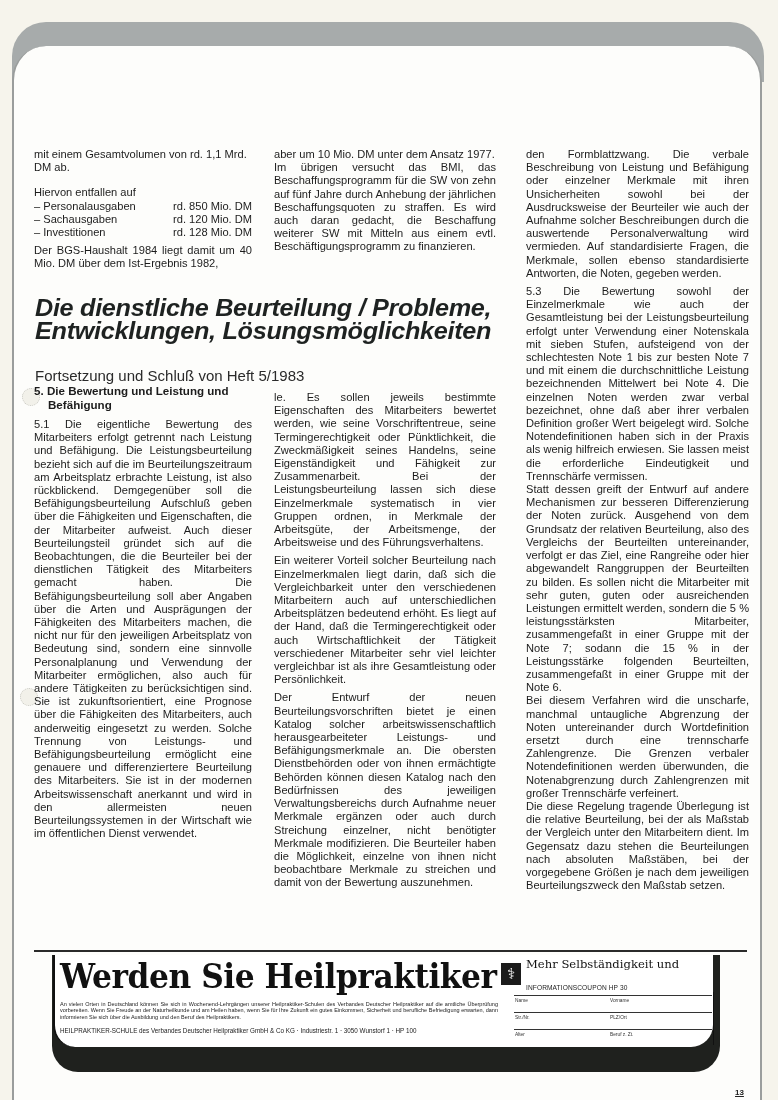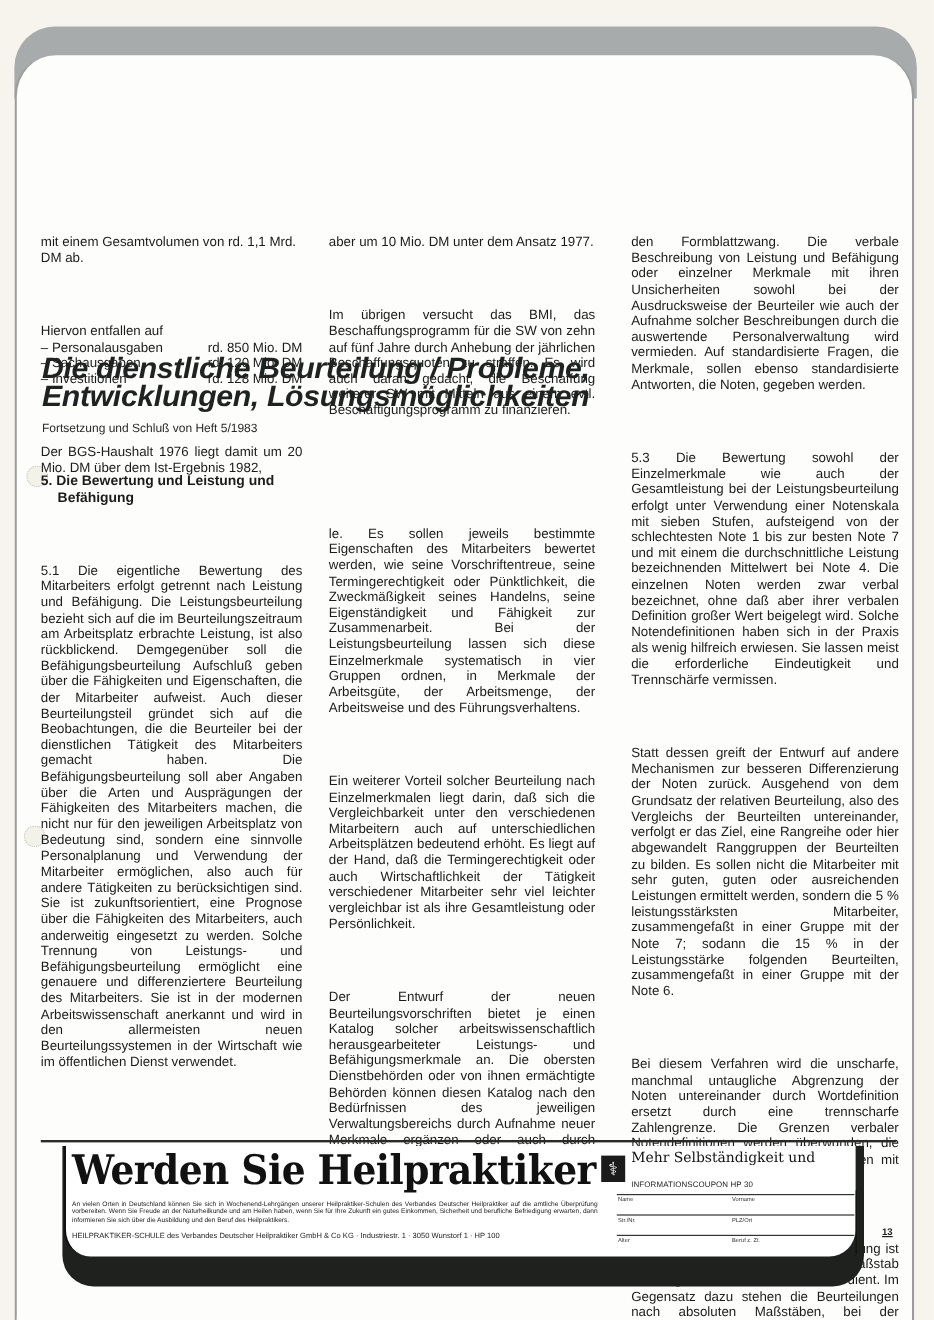--- a/index.html
+++ b/index.html
@@ -10,44 +10,44 @@
     position: absolute; left: 12px; top: 22px; width: 752px; height: 60px;
     background: #a7abab; border-radius: 34px 34px 0 0;
   }
   .page {
     position: absolute; left: 12px; top: 46px; width: 750px; height: 1054px;
     background: #fdfdfb; border-radius: 34px 34px 0 0;
     border-left: 2px solid #9a9d9c; border-right: 2px solid #9a9d9c;
   }
 
   .col { position: absolute; font-size: 11.1px; line-height: 13.2px; text-align: justify; hyphens: manual; }
-  .col p { margin-bottom: 5px; margin-top: 48px; }
+  .col p { margin-bottom: 5px; }
   .col p.tight { margin-bottom: 0; }
 
   .c1 { left: 34px; width: 218px; }
   .c2 { left: 274px; width: 222px; }
   .c3 { left: 526px; width: 223px; }
 
   .top-c1 { top: 148px; }
   .top-c2 { top: 148px; }
   .top-c3 { top: 148px; }
 
   .list-row { display: flex; justify-content: space-between; text-align: right; }
 
   .headline {
     position: absolute; left: 35px; top: 296px; width: 470px;
     font-family: "Liberation Sans", sans-serif; font-weight: 900; font-style: italic;
     font-size: 24.5px; line-height: 23px; color: #1e2221; letter-spacing: -0.3px;
     transform: scaleX(1.03); transform-origin: left;
   }
-  .subline { position: absolute; left: 35px; top: 352px; font-size: 10px; color: #2a2a2a; }
+  .subline { position: absolute; left: 35px; top: 367px; font-size: 15px; color: #2a2a2a; }
 
   .sect-head { font-weight: bold; font-size: 11.6px; line-height: 14px; padding-left: 14px; text-indent: -14px; margin-bottom: 6px; text-align: left; }
 
-  .low-c1 { top: 394px; }
+  .low-c1 { top: 384px; }
   .low-c2 { top: 391px; }
 
   .rule { position: absolute; left: 34px; top: 950px; width: 713px; height: 2px; background: #2a2a2a; }
 
   .ad-bg {
     position: absolute; left: 52px; top: 955px; width: 668px; height: 117px;
     background: #1f211e; border-radius: 0 0 26px 26px;
   }
   .ad {
     position: absolute; left: 53px; top: 955px; width: 660px; height: 92px;
@@ -72,21 +72,21 @@
   .c-field span { position: absolute; top: 2px; }
   .c-field .l { left: 1px; }
   .c-field .r { left: 96px; }
 
   .ad-body {
     position: absolute; left: 60px; top: 1001px; width: 438px;
     font-size: 5.5px; line-height: 6.4px; color: #222; text-align: justify;
   }
   .ad-footer { position: absolute; left: 60px; top: 1027px; width: 440px; font-size: 6.3px; color: #222; }
 
-  .page-num { position: absolute; left: 735px; top: 1022px; font-size: 8px; font-weight: bold; color: #222; text-decoration: underline; }
+  .page-num { position: absolute; left: 735px; top: 1088px; font-size: 8px; font-weight: bold; color: #222; text-decoration: underline; }
   .punch1 { position: absolute; left: 22px; top: 388px; width: 18px; height: 18px; border-radius: 50%; background: #f2f1ea; border: 1px dotted #c9c9c3; }
   .punch2 { position: absolute; left: 20px; top: 688px; width: 18px; height: 18px; border-radius: 50%; background: #f2f1ea; border: 1px dotted #c9c9c3; }
 </style>
 </head>
 <body>
 
 <div class="frame-top"></div>
 <div class="page"></div>
 <div class="punch1"></div>
 <div class="punch2"></div>
@@ -99,21 +99,21 @@
     <span>rd. 850 Mio. DM</span>
   </div>
   <div class="list-row">
     <span>– Sachausgaben</span>
     <span>rd. 120 Mio. DM</span>
   </div>
   <div class="list-row" style="margin-bottom:5px">
     <span>– Investitionen</span>
     <span>rd. 128 Mio. DM</span>
   </div>
-  <p>Der BGS-Haushalt 1976 liegt damit um 20 Mio. DM über dem Ist-Ergebnis 1982,</p>
+  <p>Der BGS-Haushalt 1984 liegt damit um 40 Mio. DM über dem Ist-Ergebnis 1982,</p>
 </div>
 
 <div class="col c2 top-c2">
   <p class="tight">aber um 10 Mio. DM unter dem Ansatz 1977.</p>
   <p>Im übrigen versucht das BMI, das Beschaffungsprogramm für die SW von zehn auf fünf Jahre durch Anhebung der jährlichen Beschaffungsquoten zu straffen. Es wird auch daran gedacht, die Beschaffung weiterer SW mit Mitteln aus einem evtl. Beschäftigungsprogramm zu finanzieren.</p>
 </div>
 
 <h1 class="headline">Die dienstliche Beurteilung / Probleme, Entwicklungen, Lösungsmöglichkeiten</h1>
 <div class="subline">Fortsetzung und Schluß von Heft 5/1983</div>
 

